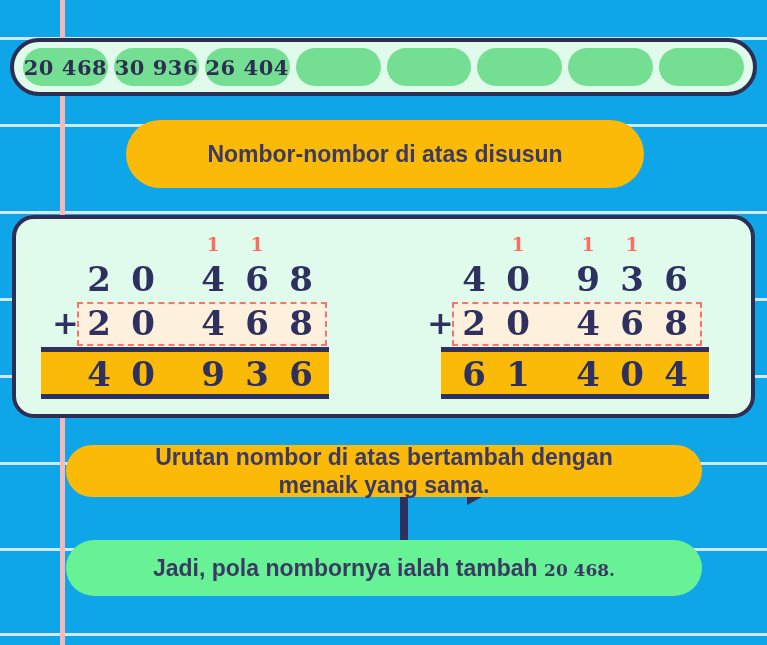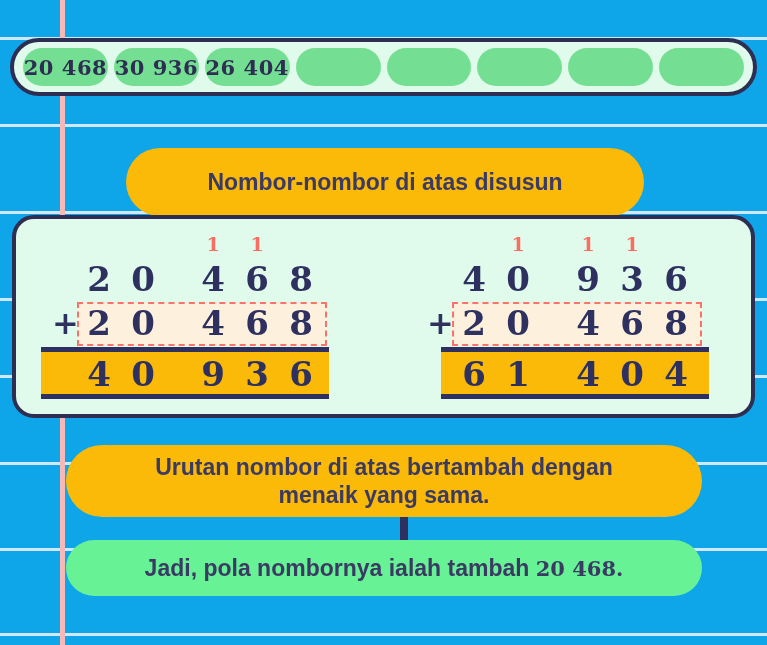--- a/index.html
+++ b/index.html
@@ -79,44 +79,43 @@
     line-height: 1.22;
   }
   #pill-top {
     left: 126px;
     top: 120px;
     width: 518px;
     height: 68px;
     background: #fbb908;
     border-radius: 34px;
     font-size: 23px;
-    margin-top: 28px;
   }
   #pill-mid {
     left: 66px;
     top: 445px;
     width: 636px;
-    height: 72px;
+    height: 52px;
     background: #fbb908;
     border-radius: 36px;
     font-size: 23px;
   }
   #pill-bottom {
     left: 66px;
     top: 540px;
     width: 636px;
     height: 56px;
     background: #66f295;
     border-radius: 28px;
     font-size: 23px;
   }
   #pill-bottom .num {
     font-family: "DejaVu Serif", serif;
     font-weight: bold;
-    font-size: 21px;
+    font-size: 17px;
   }
 
   
   #work-panel {
     position: absolute;
     left: 12px;
     top: 215px;
     width: 743px;
     height: 203px;
     background: #e0fbeb;

